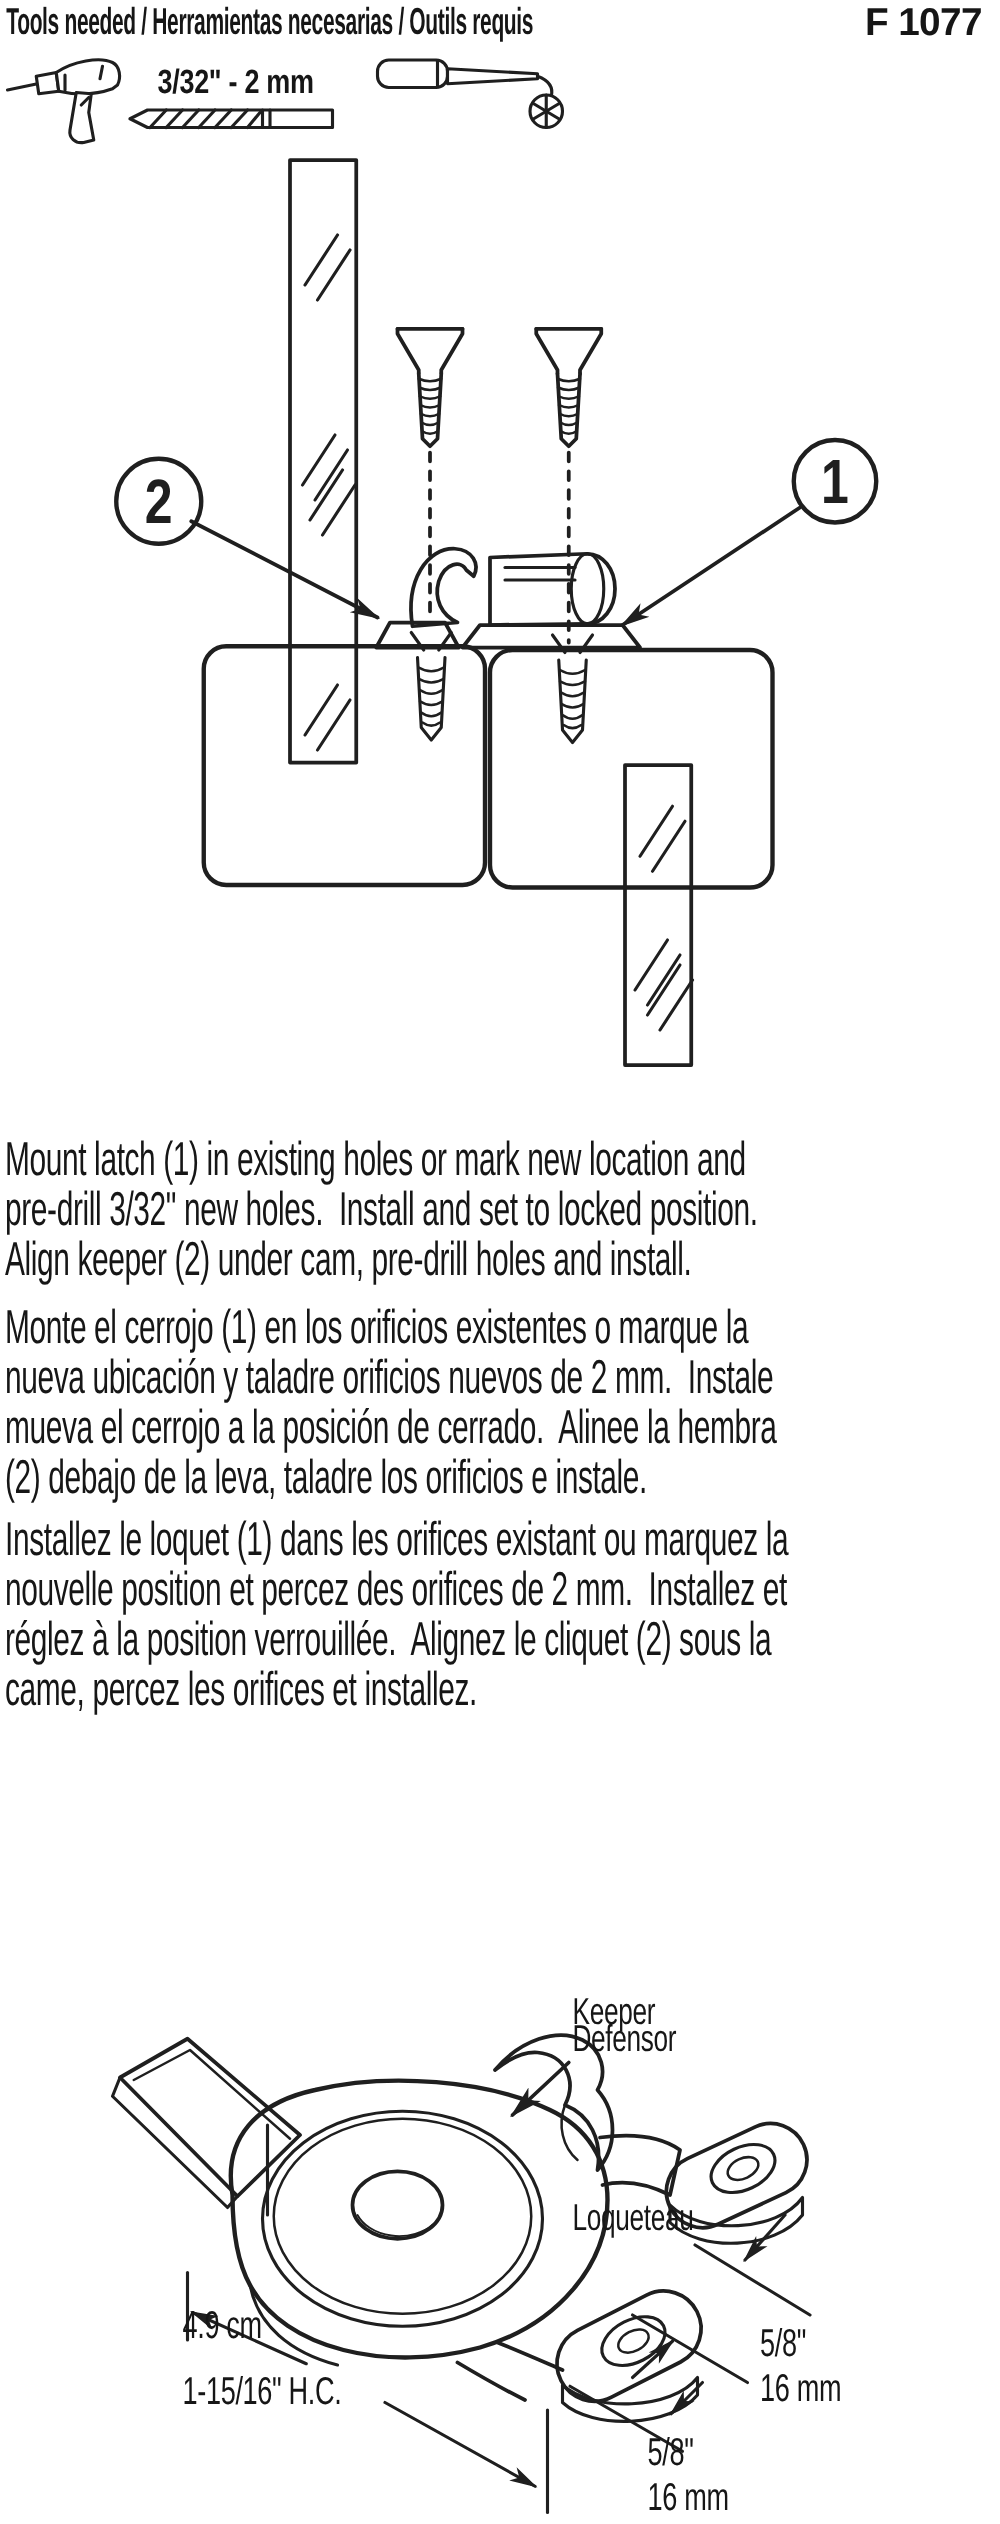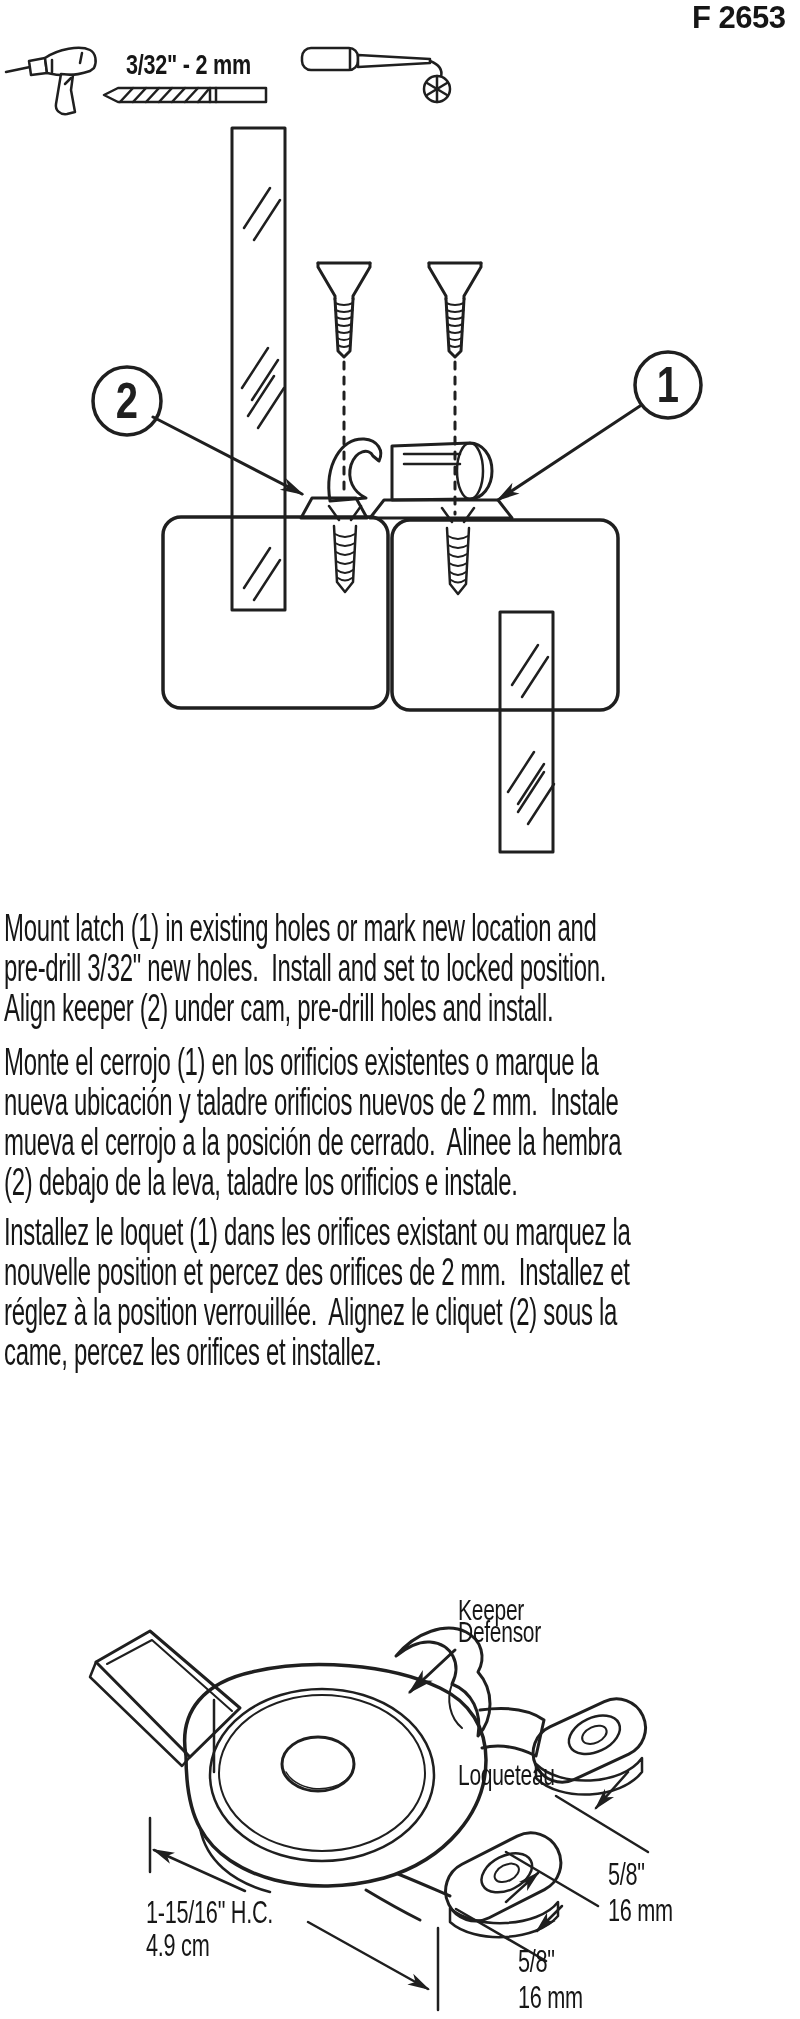--- a/index.html
+++ b/index.html
@@ -26,21 +26,24 @@
   .dim{font-size:31px;line-height:36px;letter-spacing:-0.4px;}
   .dim .cond{transform:scaleX(0.7);}
   svg{position:absolute;display:block;}
   .ink{stroke:#1f1f1f;stroke-linecap:round;stroke-linejoin:round;fill:none;}
 </style>
 </head>
 <body>
 
 <div id="page">
 
-  <div class="abs part-no">F 2653</div>
+  <div class="abs hdr-title">
+    <span class="cond">Tools needed / Herramientas necesarias / Outils requis</span>
+  </div>
+  <div class="abs part-no">F 1077</div>
 
   <svg class="abs" style="left:0;top:38px" width="470" height="85" viewBox="0 0 470 85">
 
     <g class="ink" stroke-width="2.5">
       <path d="M6,34 L30,29"></path>
       <path d="M29,23 L45,20 L47,35 L31,37 Z" fill="#fff"></path>
       <path d="M45,20 C58,11 80,7 90,12 C96,15 97,24 94,30 L90,33 C76,38 60,38 47,35 Z" fill="#fff"></path>
       <path d="M61,36 L56,66 C55,72 60,77 67,76 L75,74 L71,52 L73,37 Z" fill="#fff"></path>
       <path d="M71,40 L65,46"></path>
       <path d="M52,22 L52,34"></path>
@@ -247,21 +250,21 @@
   <div class="abs lbl" style="left:458px;top:1612px">
     <span class="cond">Defensor</span>
   </div>
   <div class="abs lbl" style="left:458px;top:1755px">
     <span class="cond">Loqueteau</span>
   </div>
 
   <div class="abs dim" style="left:146px;top:1895px">
     <span class="cond">1-15/16" H.C.</span>
   </div>
-  <div class="abs dim" style="left:146px;top:1928px">
+  <div class="abs dim" style="left:146px;top:1842px">
     <span class="cond">4.9 cm</span>
   </div>
   <div class="abs dim" style="left:608px;top:1857px">
     <span class="cond">5/8"</span>
   </div>
   <div class="abs dim" style="left:608px;top:1893px">
     <span class="cond">16 mm</span>
   </div>
   <div class="abs dim" style="left:518px;top:1944px">
     <span class="cond">5/8"</span>

